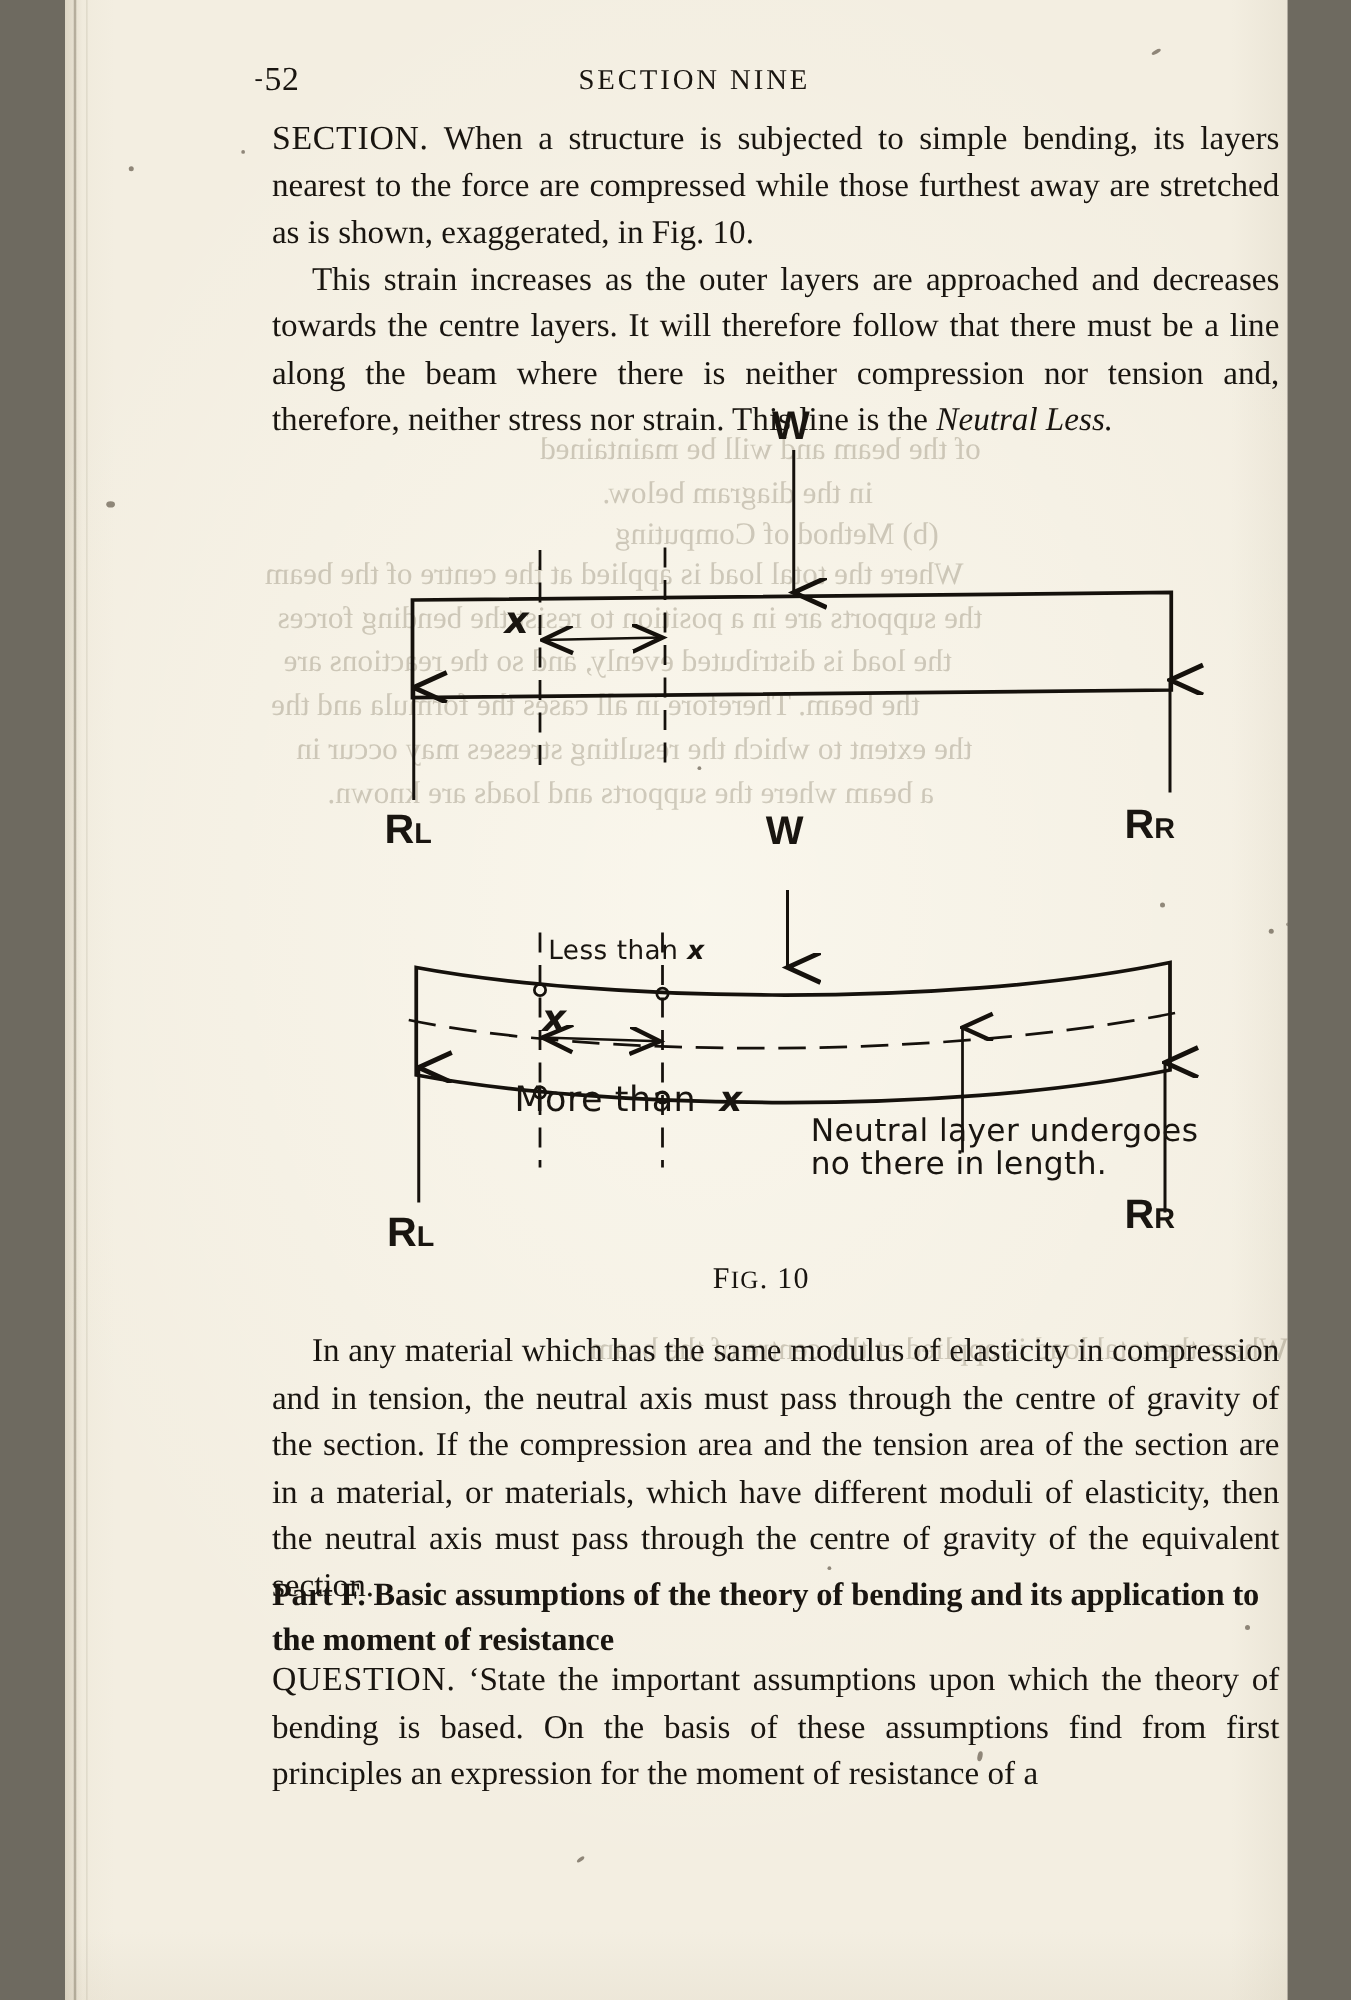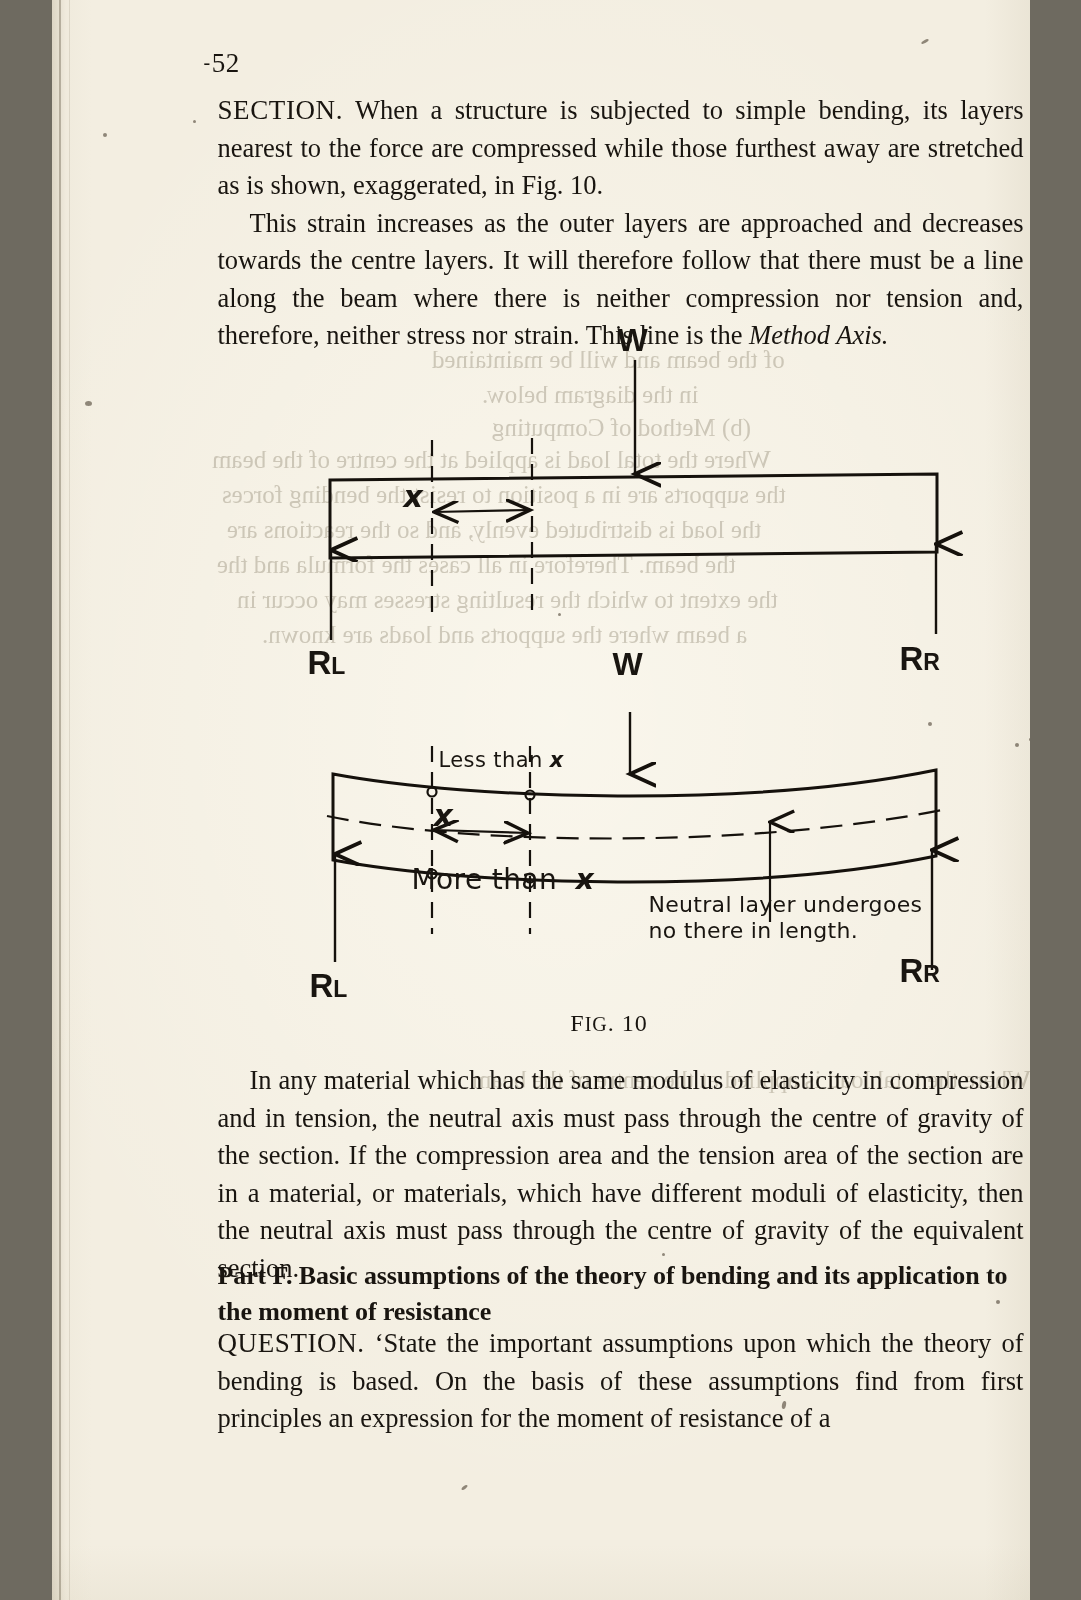--- a/index.html
+++ b/index.html
@@ -139,25 +139,26 @@
 
 <div class="page">
   <div class="paper-tint"></div>
   <div class="scanline-left"></div>
   <div class="scanline-left2"></div>
 
   <div class="head">
     <div class="folio">
       <span class="dash">-</span><span>52</span>
     </div>
+    <div class="running-head">SECTION NINE</div>
   </div>
 
   <div class="col" style="top:92px;">
     <p class="body"><span class="smallcaps">SECTION.</span><span> When a structure is subjected to simple bending, its layers nearest to the force are compressed while those furthest away are stretched as is shown, exaggerated, in Fig. 10.</span></p>
-    <p class="body indent"><span>This strain increases as the outer layers are approached and decreases towards the centre layers. It will therefore follow that there must be a line along the beam where there is neither compression nor tension and, therefore, neither stress nor strain. This line is the </span><span class="ital">Method Axis.</span></p>
+    <p class="body indent"><span>This strain increases as the outer layers are approached and decreases towards the centre layers. It will therefore follow that there must be a line along the beam where there is neither compression nor tension and, therefore, neither stress nor strain. This line is the </span><span class="ital">Neutral Less.</span></p>
   </div>
 
   <div class="figure">
 
     <div class="ghost" style="left:380px; top:20px;">of the beam and will be maintained</div>
     <div class="ghost" style="left:430px; top:55px;">in the diagram below.</div>
     <div class="ghost" style="left:440px; top:88px;">(b) Method of Computing</div>
     <div class="ghost" style="left:160px; top:120px;">Where the total load is applied at the centre of the beam</div>
     <div class="ghost" style="left:170px; top:155px;">the supports are in a position to resist the bending forces</div>
     <div class="ghost" style="left:175px; top:190px;">the load is distributed evenly, and so the reactions are</div>
@@ -234,21 +235,21 @@
     <div style="position:absolute; left:848px; top:318px; font-size:33px; font-family:'Liberation Sans', sans-serif; font-weight:bold;"><span>R</span><span style="font-size:23px;">R</span></div>
 
     <div style="position:absolute; left:561px; top:324px; font-size:32px; font-family:'Liberation Sans', sans-serif; font-weight:bold;">W</div>
 
     <div style="position:absolute; left:387px; top:426px; font-size:21px; font-family:'DejaVu Sans', sans-serif; letter-spacing:0.4px;"><span>Less than</span>&nbsp;<span style="font-style:italic; font-weight:bold;">x</span></div>
 
     <div style="position:absolute; left:360px; top:541px; font-size:28px; font-family:'DejaVu Sans', sans-serif; letter-spacing:0.4px;"><span>More  than</span>&nbsp;&nbsp;<span style="font-style:italic; font-weight:bold;">x</span></div>
 
     <div style="position:absolute; left:382px; top:476px; font-size:30px; font-family:'DejaVu Sans', sans-serif; font-style:italic; font-weight:bold;">x</div>
 
-    <div style="position:absolute; left:597px; top:570px; font-size:22px; line-height:26px; font-family:'DejaVu Sans', sans-serif; letter-spacing:0.3px;">
+    <div style="position:absolute; left:597px; top:570px; font-size:25px; line-height:26px; font-family:'DejaVu Sans', sans-serif; letter-spacing:0.3px;">
       <div>Neutral layer undergoes</div>
       <div>no there in length.</div>
     </div>
 
     <div style="position:absolute; left:258px; top:645px; font-size:33px; font-family:'Liberation Sans', sans-serif; font-weight:bold;"><span>R</span><span style="font-size:23px;">L</span></div>
 
     <div style="position:absolute; left:848px; top:630px; font-size:33px; font-family:'Liberation Sans', sans-serif; font-weight:bold;"><span>R</span><span style="font-size:23px;">R</span></div>
 
     <div class="fig-caption"><span>F</span><span class="sc" style="font-size:20px;">IG</span><span>. 10</span></div>
   </div>

